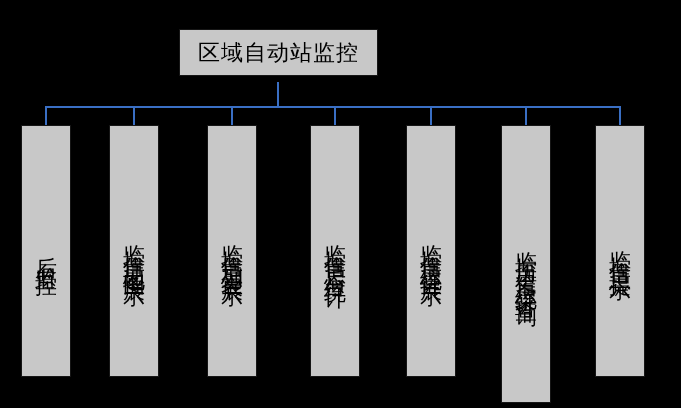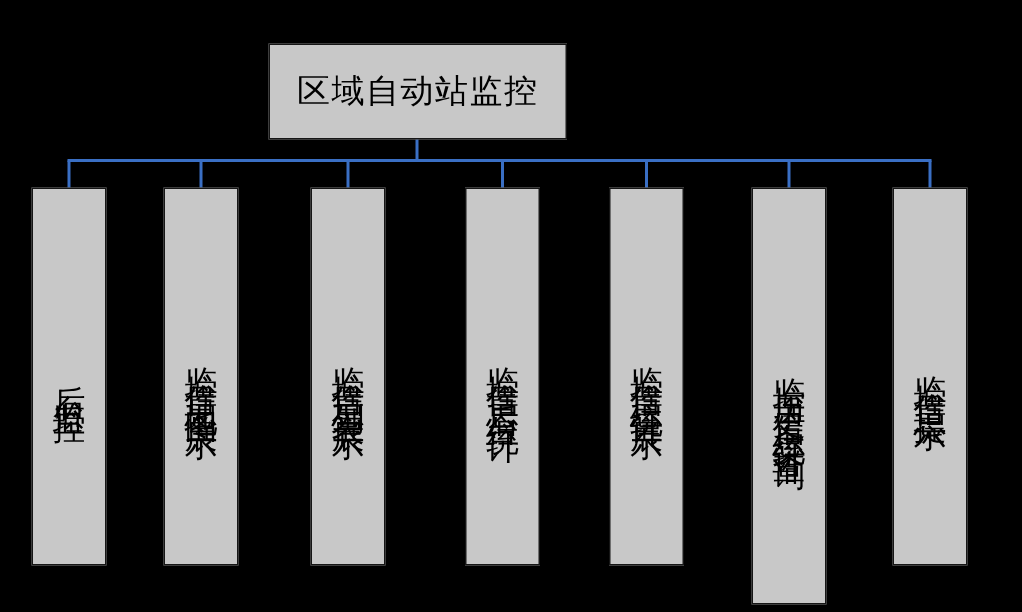--- a/index.html
+++ b/index.html
@@ -22,21 +22,21 @@
     box-sizing: border-box;
     color: #000000;
     display: flex;
     align-items: center;
     justify-content: center;
   }
   .root-node {
     left: 179px;
     top: 29px;
     width: 199px;
-    height: 64px;
+    height: 47px;
     font-size: 22px;
     letter-spacing: 1px;
     white-space: nowrap;
   }
   .child-node {
     top: 125px;
     width: 50px;
     height: 252px;
   }
   .child-node.tall {

